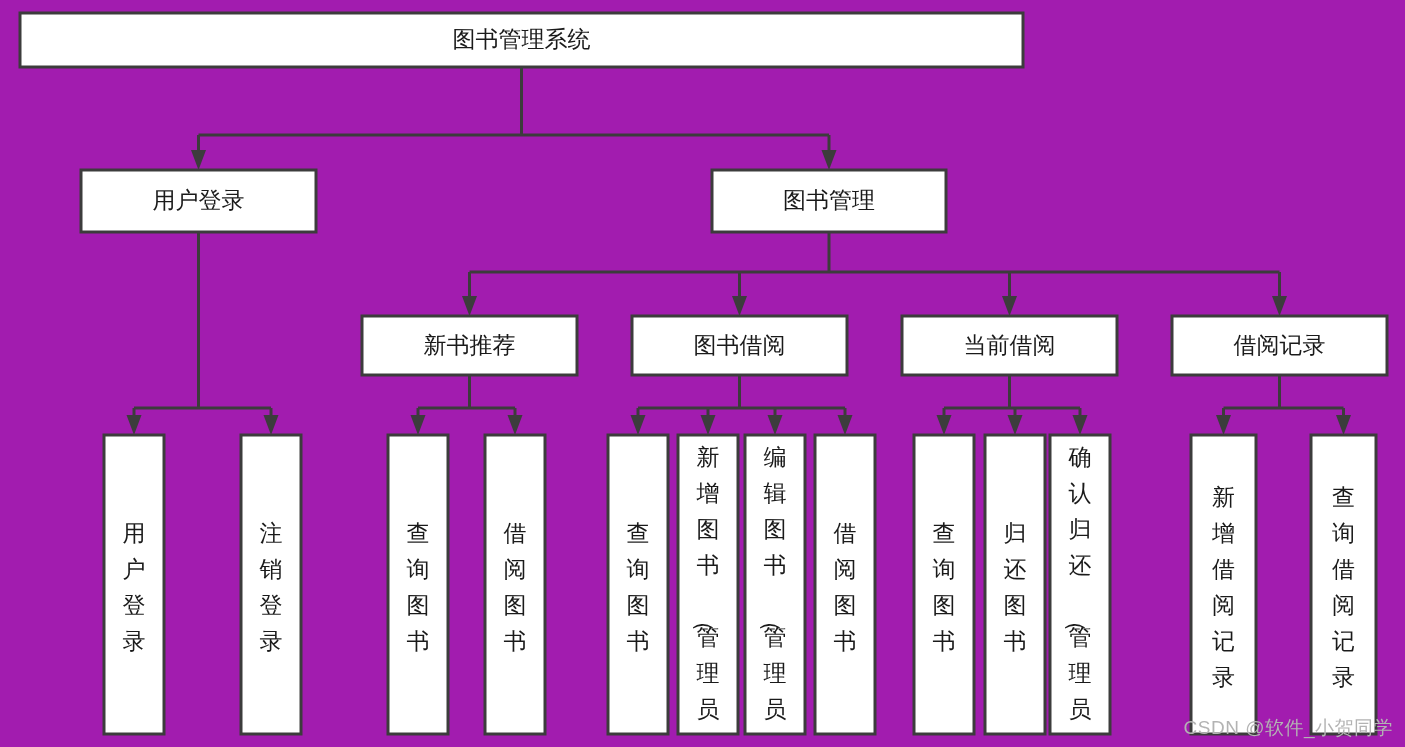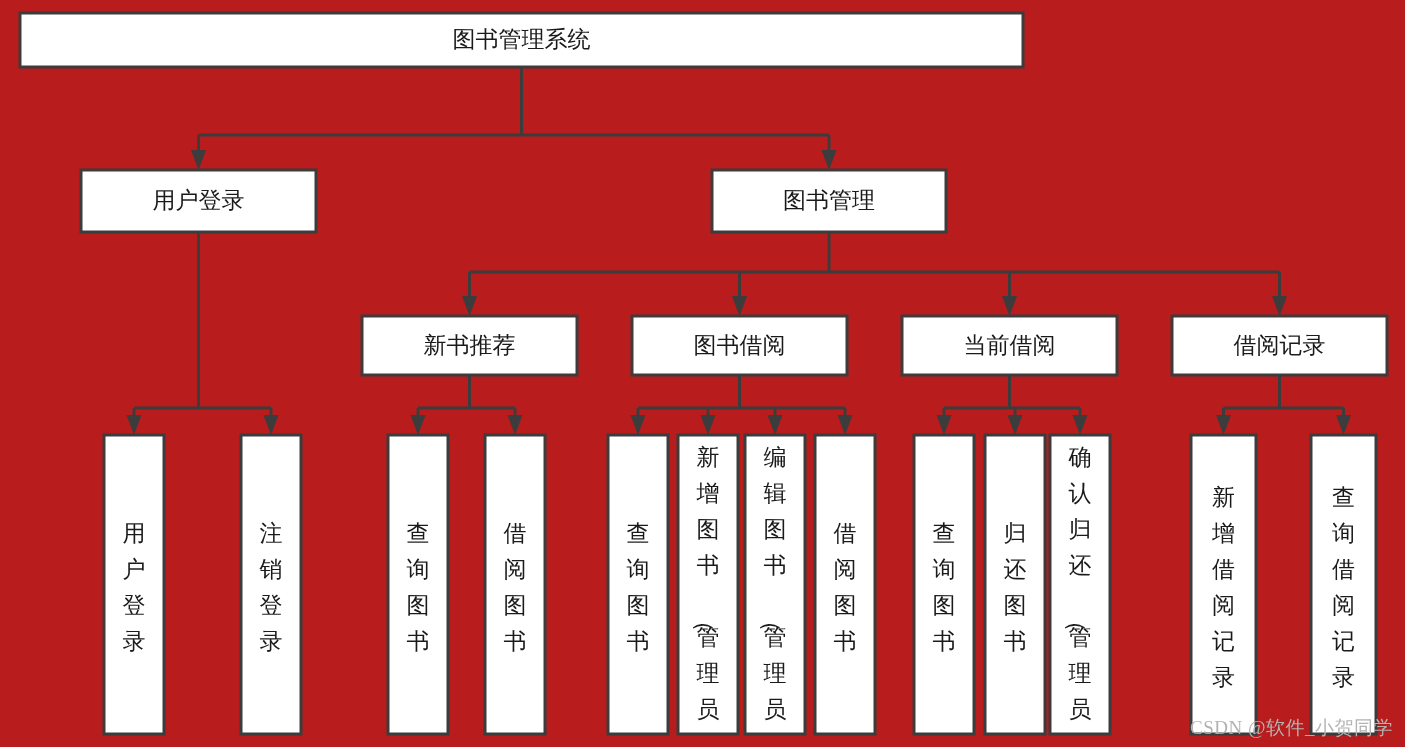--- a/index.html
+++ b/index.html
@@ -12,21 +12,21 @@
     font-family: "Liberation Sans", "DejaVu Sans", sans-serif;
     width: 1405px;
     height: 747px;
     overflow: hidden;
     position: relative;
   }
   #diagram-root {
     position: relative;
     width: 1405px;
     height: 747px;
-    background: #b91c1c;
+    background: #a21caf;
   }
   svg.diagram-canvas {
     position: absolute;
     left: 0;
     top: 0;
     width: 1405px;
     height: 747px;
     display: block;
   }
   .node-box {
@@ -56,21 +56,21 @@
   .node-label-v {
     font-family: "Liberation Sans", "DejaVu Sans", sans-serif;
     font-size: 23px;
     fill: #1a1a1a;
     text-anchor: middle;
   }
   .watermark-text {
     position: absolute;
     right: 12px;
     bottom: 6px;
-    font-family: Liberation Serif, serif;
+    font-family: Liberation Sans, sans-serif;
     font-size: 19px;
     color: #b3b3b3;
     letter-spacing: 0.5px;
     user-select: none;
     white-space: nowrap;
     text-align: center;
   }
 </style>
 </head>
 <body>

